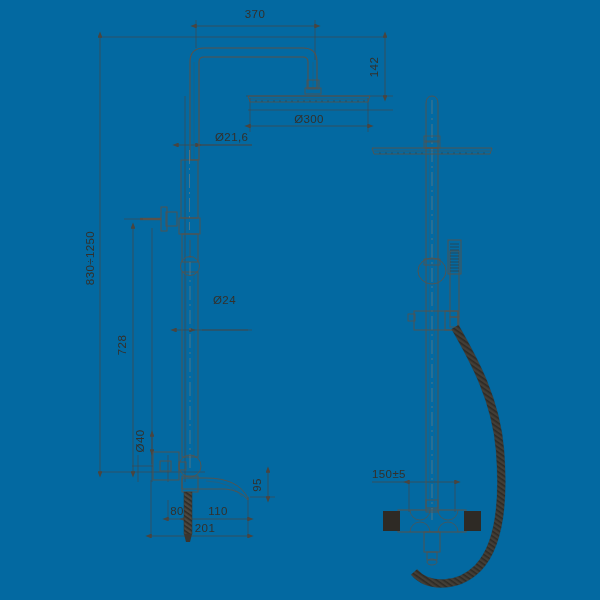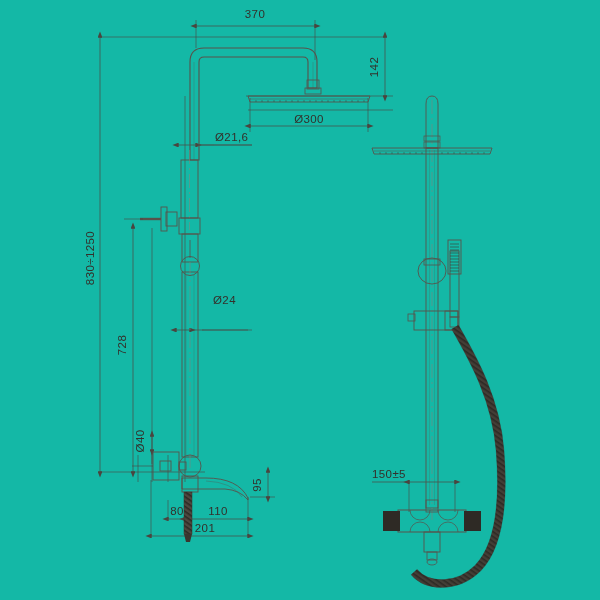--- a/index.html
+++ b/index.html
@@ -10,21 +10,21 @@
   body {
     width: 600px;
     height: 600px;
     font-family: "Liberation Sans", sans-serif;
     overflow: hidden;
   }
   #drawing-root {
     position: relative;
     width: 600px;
     height: 600px;
-    background: #14b8a6;
+    background: #0369a1;
   }
   svg#tech-drawing {
     display: block;
     width: 600px;
     height: 600px;
   }
   .dim-line, .ext-line {
     stroke: #4a453f;
     fill: none;
   }

